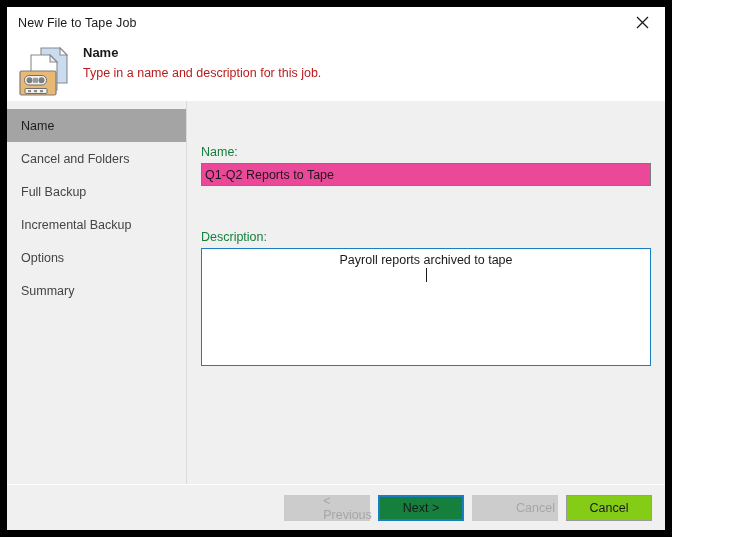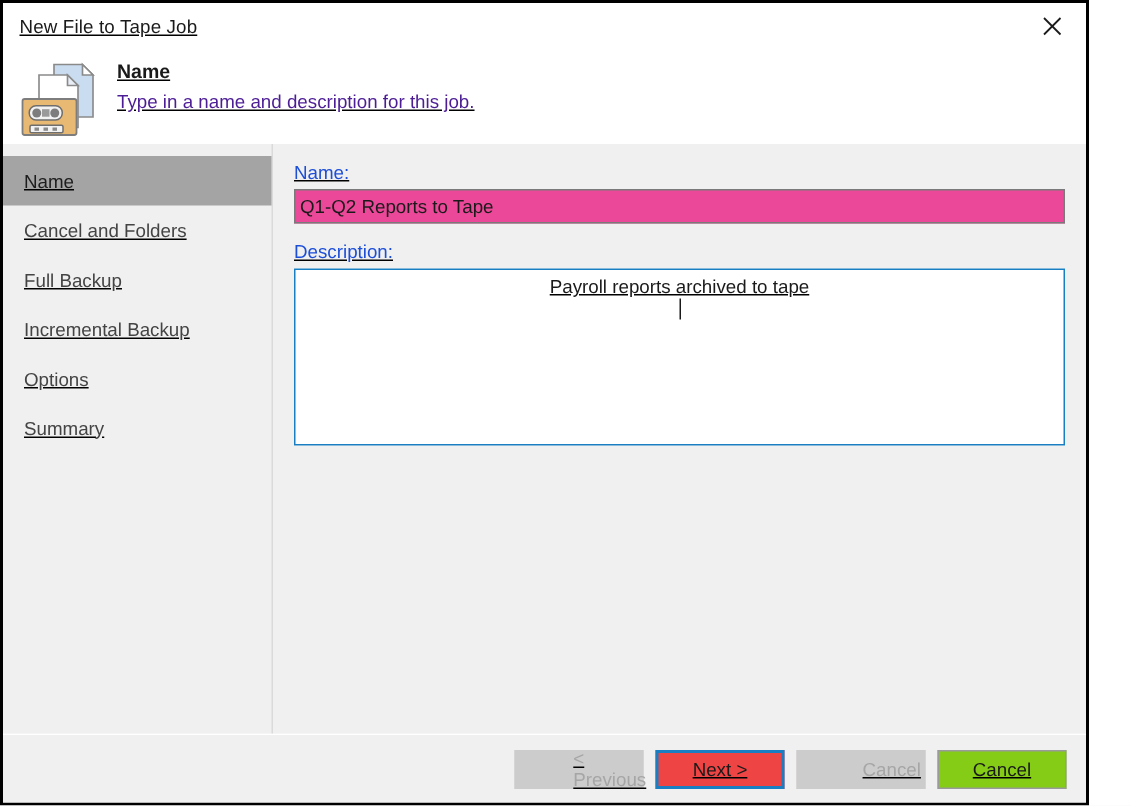--- a/index.html
+++ b/index.html
@@ -9,28 +9,27 @@
   }
   body {
     width: 754px;
     height: 537px;
     font-family: "Liberation Sans", sans-serif;
     overflow: hidden;
   }
 
   .window {
     position: relative;
-    width: 726px;
+    width: 672px;
     height: 537px;
     box-sizing: border-box;
-    border: 2px solid #000000;
+    border: 7px solid #000000;
     background: #ffffff;
     display: flex;
     flex-direction: column;
-    text-decoration: underline;
   }
 
   
   .titlebar {
     height: 31px;
     min-height: 31px;
     background: #ffffff;
     display: flex;
     align-items: center;
     justify-content: space-between;
@@ -75,21 +74,21 @@
     padding-top: 6px;
   }
   .header-title {
     font-size: 13px;
     font-weight: bold;
     color: #1a1a1a;
     line-height: 16px;
   }
   .header-sub {
     font-size: 12.5px;
-    color: #4c1d95;
+    color: #b91c1c;
     line-height: 16px;
     margin-top: 4px;
   }
   .header-rule {
     position: absolute;
     left: 0; right: 0; bottom: 0;
     height: 1px;
     background: #ffffff;
   }
 
@@ -125,23 +124,24 @@
   }
 
   .content {
     flex: 1 1 auto;
     background: #f0f0f0;
     padding: 12px 14px 0 14px;
     box-sizing: border-box;
   }
   .field-label {
     font-size: 12.5px;
-    color: #1d4ed8;
+    color: #15803d;
     margin-bottom: 4px;
     display: block;
+    margin-top: 32px;
   }
   .name-input {
     width: 100%;
     height: 23px;
     box-sizing: border-box;
     border: 1px solid #7a7a7a;
     background: #ec4899;
     font-family: "Liberation Sans", sans-serif;
     font-size: 12.5px;
     color: #1a1a1a;
@@ -207,21 +207,21 @@
     color: #1a1a1a;
   }
   .btn.disabled {
     color: #a6a6a6;
     background: #cccccc;
     border: 1px solid #cccccc;
     cursor: default;
     padding-left: 41px;
   }
   .btn.default {
-    background: #ef4444;
+    background: #15803d;
     border: 2px solid #1a7ec2;
     color: #1a1a1a;
     justify-content: center;
   }
   .btn.normal {
     background: #84cc16;
     border: 1px solid #9a9a9a;
   }
 </style>
 </head>

